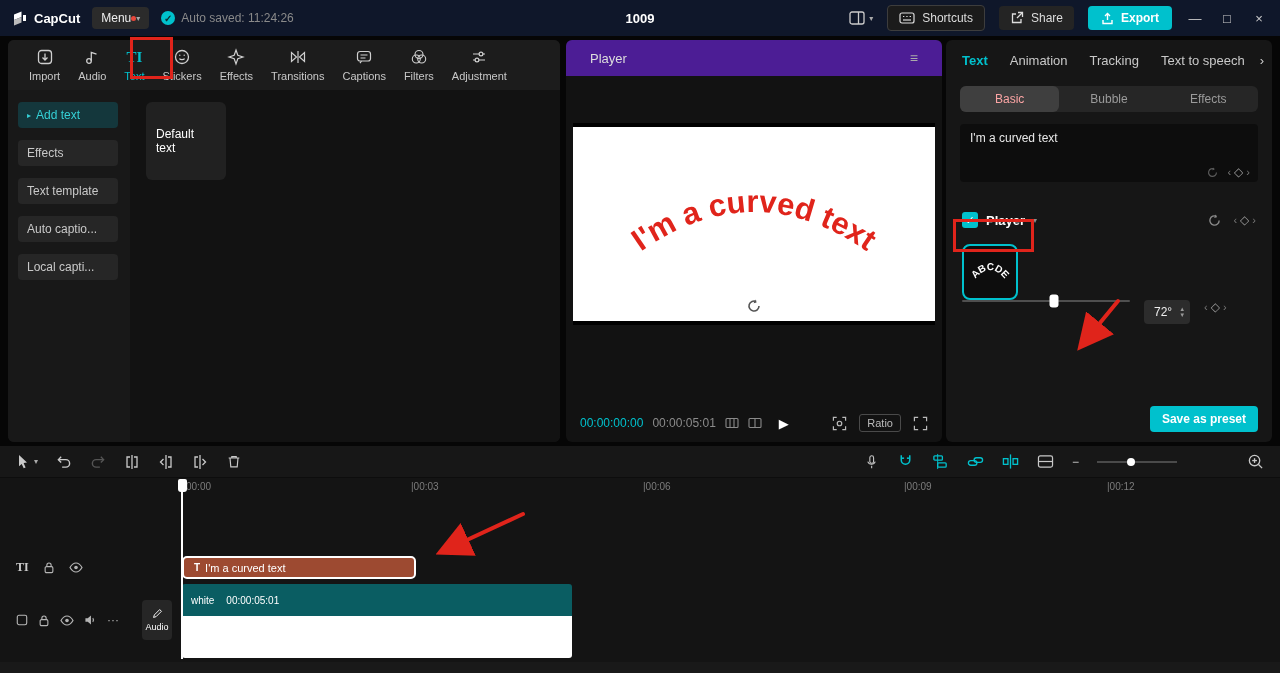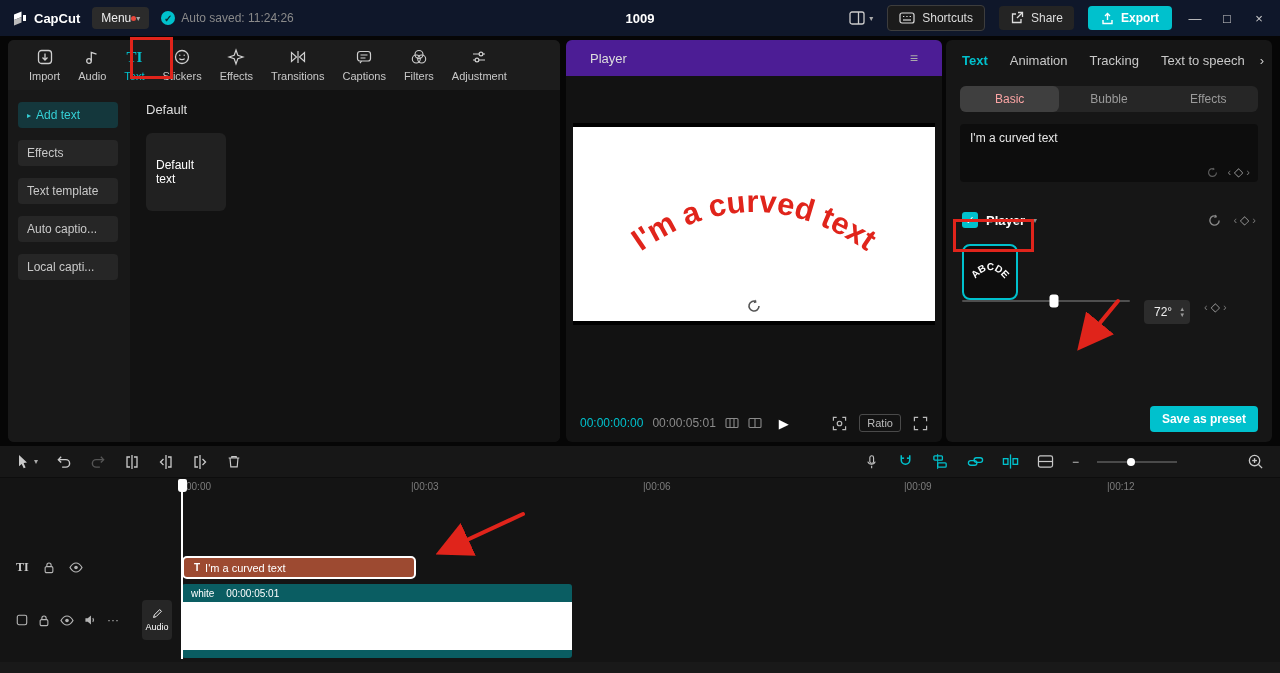--- a/index.html
+++ b/index.html
@@ -134,21 +134,21 @@
   .ti-small { font-family:"Liberation Serif", serif; font-size:12px; font-weight:bold; color:#ccc; }
   .cover-btn { position:absolute; left:142px; top:154px; width:30px; height:40px; background:#262626;
     border-radius:4px; display:flex; flex-direction:column; align-items:center; justify-content:center;
     gap:3px; font-size:9px; color:#fff; }
   .clip-text { position:absolute; left:182px; top:110px; width:234px; height:23px; background:#9d4a31;
     border:2px solid #fff; border-radius:5px; display:flex; align-items:center; gap:5px; padding:0 10px;
     font-size:11px; color:#fff; white-space:nowrap; overflow:hidden; }
   .clip-t-ic { font-size:10px; font-weight:bold; }
   .clip-video { position:absolute; left:182px; top:138px; width:390px; height:74px; border-radius:3px;
     overflow:hidden; }
-  .vc-head { height:18px; background:#0a5d62; display:flex; align-items:center; gap:12px; padding:0 9px;
+  .vc-head { height:32px; background:#0a5d62; display:flex; align-items:center; gap:12px; padding:0 9px;
     font-size:10px; color:#fff; }
   .vc-body { height:48px; background:#fff; }
   .vc-foot { height:8px; background:#0a5d62; }
   .tl-scroll { position:absolute; left:0; bottom:0; width:100%; height:11px; background:#191919; }
 
   
   .anno-box { position:absolute; border:3px solid #e0241b; z-index:50; pointer-events:none; }
   .anno-box.b1 { left:130px; top:37px; width:43px; height:42px; }
   .anno-box.b2 { left:953px; top:219px; width:81px; height:33px; }
   .anno-svg { position:absolute; inset:0; width:1280px; height:673px; z-index:60; pointer-events:none; }
@@ -317,21 +317,20 @@
           <span>Text template</span>
         </button>
         <button class="side-btn">
           <span>Auto captio...</span>
         </button>
         <button class="side-btn">
           <span>Local capti...</span>
         </button>
       </nav>
       <div class="library">
-        <div class="lib-title">Default</div>
         <div class="lib-card">
           <span>Default text</span>
         </div>
       </div>
     </div>
   </section>
 
   <section class="player-panel">
     <div class="player-header">
       <span>Player</span>

